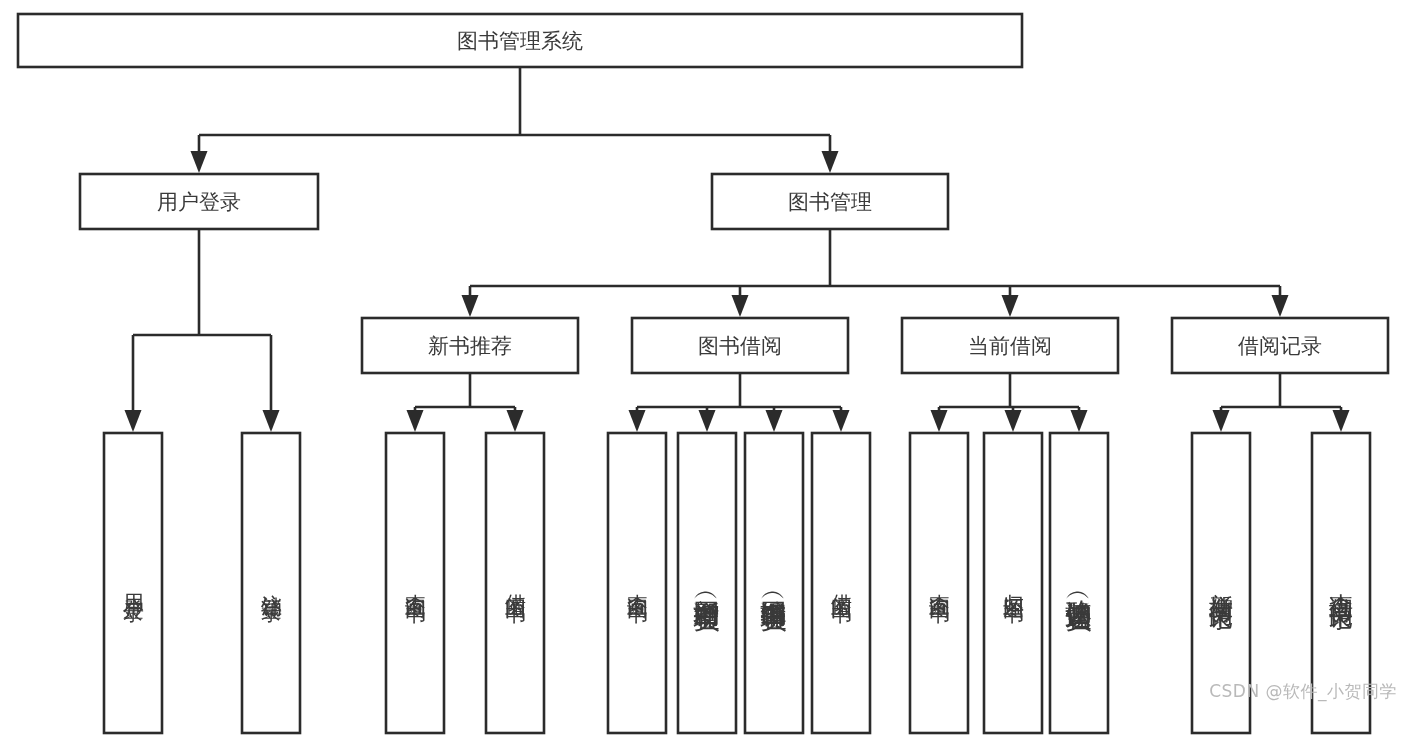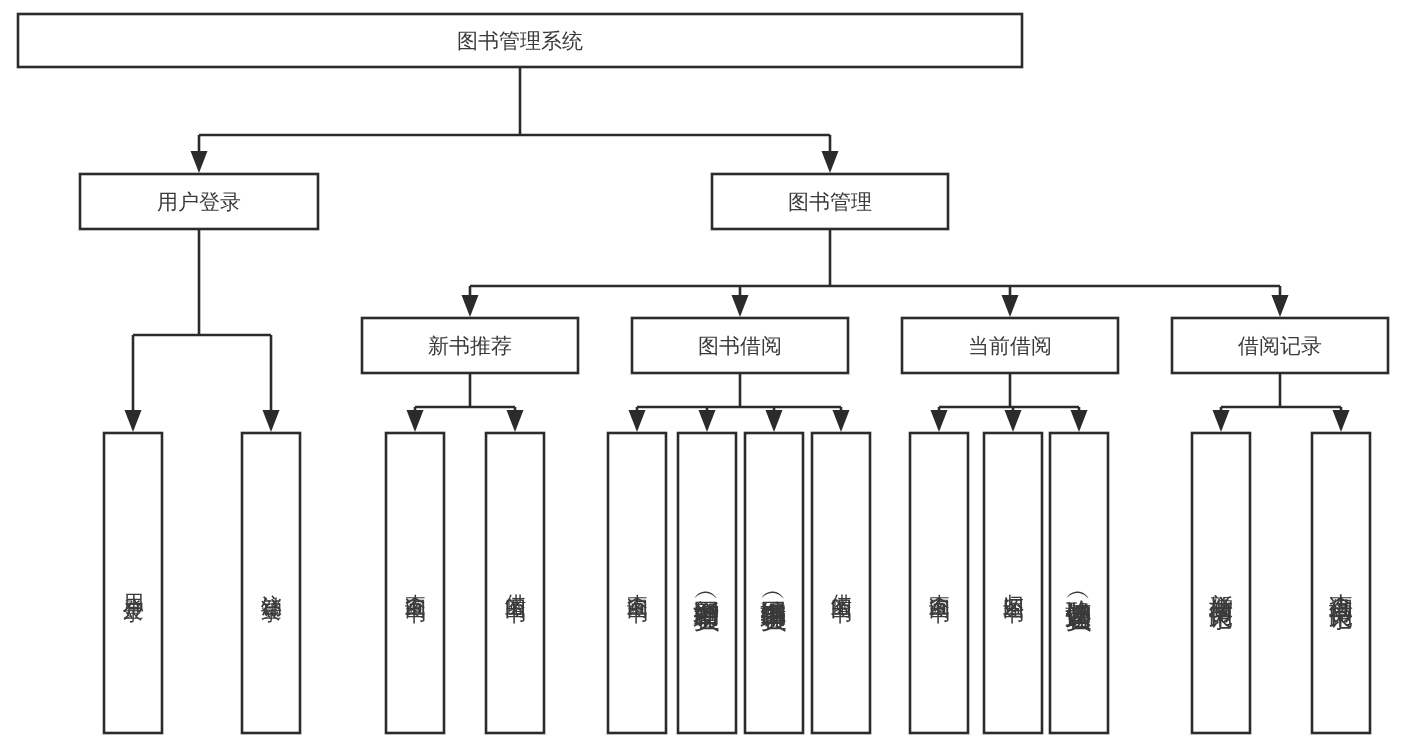--- a/index.html
+++ b/index.html
@@ -176,13 +176,14 @@
       <div class="node-label-v" style="left: 608px; top: 433px; width: 58px; height: 300px; font-size: 21px; letter-spacing: 3px;">查询图书</div>
       <div class="node-label-v" style="left: 678px; top: 433px; width: 58px; height: 300px; font-size: 26px; letter-spacing: 1px;">新增图书（管理员）</div>
       <div class="node-label-v" style="left: 745px; top: 433px; width: 58px; height: 300px; font-size: 26px; letter-spacing: 1px;">编辑图书（管理员）</div>
       <div class="node-label-v" style="left: 812px; top: 433px; width: 58px; height: 300px; font-size: 21px; letter-spacing: 3px;">借阅图书</div>
       <div class="node-label-v" style="left: 910px; top: 433px; width: 58px; height: 300px; font-size: 21px; letter-spacing: 3px;">查询图书</div>
       <div class="node-label-v" style="left: 984px; top: 433px; width: 58px; height: 300px; font-size: 21px; letter-spacing: 3px;">归还图书</div>
       <div class="node-label-v" style="left: 1050px; top: 433px; width: 58px; height: 300px; font-size: 26px; letter-spacing: 1px;">确认归还（管理员）</div>
       <div class="node-label-v" style="left: 1192px; top: 433px; width: 58px; height: 300px; font-size: 24px; letter-spacing: 3px;">新增借阅记录</div>
       <div class="node-label-v" style="left: 1312px; top: 433px; width: 58px; height: 300px; font-size: 24px; letter-spacing: 3px;">查询借阅记录</div>
     </div>
+  <div class="watermark">CSDN @软件_小贺同学</div>
 </div>
 
 </body></html>

